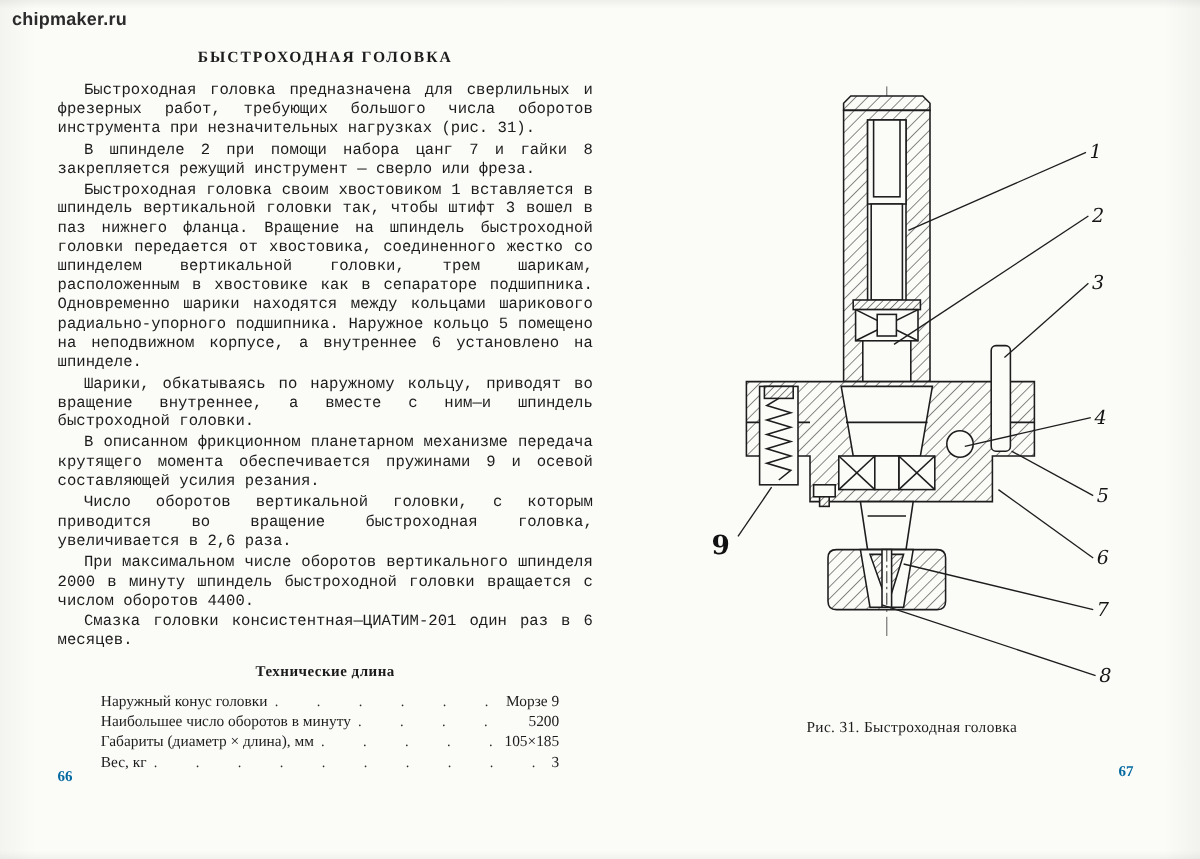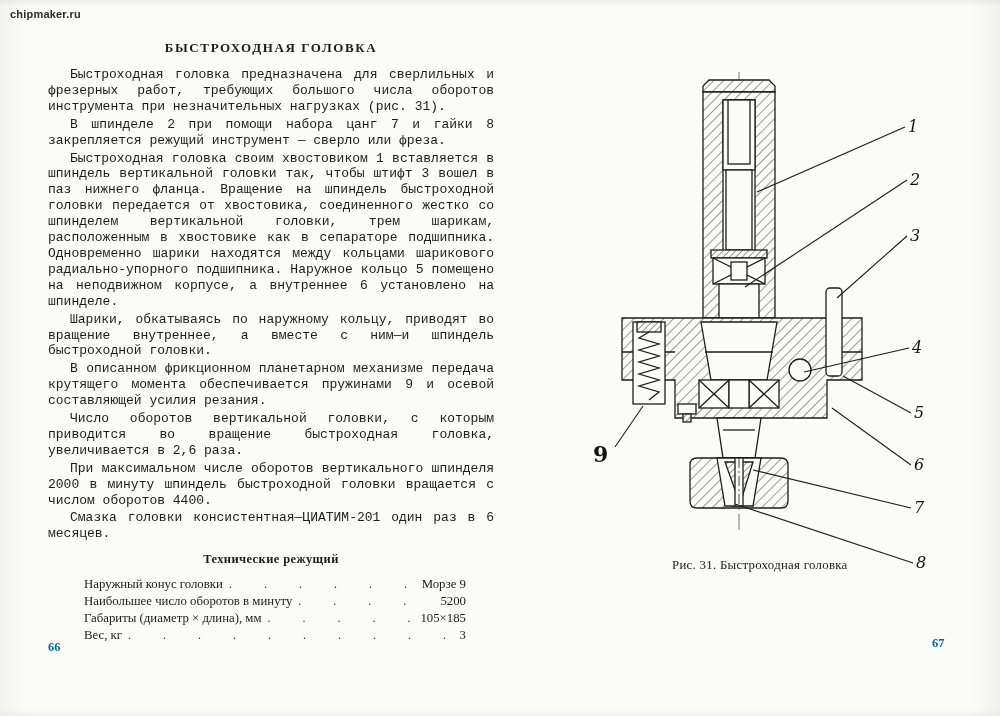--- a/index.html
+++ b/index.html
@@ -12,21 +12,21 @@
   
   .scan-shade{
     position:absolute;inset:0;pointer-events:none;
     background:
       linear-gradient(90deg, rgba(0,0,0,0.03), rgba(0,0,0,0) 3%, rgba(0,0,0,0) 97%, rgba(0,0,0,0.04)),
       linear-gradient(180deg, rgba(0,0,0,0.05), rgba(0,0,0,0) 1%, rgba(0,0,0,0) 99%, rgba(0,0,0,0.04));
   }
   .watermark{
     position:absolute;left:10px;top:8px;
     font-family:"Liberation Sans", sans-serif;
-    font-size:11px;font-weight:bold;color:#2b2b2b;letter-spacing:.2px;
+    font-size:15px;font-weight:bold;color:#2b2b2b;letter-spacing:.2px;
   }
   
   .left-col{
     position:absolute;left:48px;top:40px;width:446px;
   }
   .title{
     text-align:center;font-weight:bold;font-size:13px;letter-spacing:1.6px;
     margin:0 0 11px 0;
   }
   .para{
@@ -55,21 +55,21 @@
   }
   .tech-value{white-space:nowrap;}
   .pageno{
     position:absolute;font-size:12.5px;font-weight:bold;color:#0369a1;
   }
   .pageno-left{left:48px;top:640px;}
   .pageno-right{left:932px;top:636px;}
   
   .figure{position:absolute;left:585px;top:70px;width:400px;height:540px;}
   .fig-caption{
-    position:absolute;left:672px;top:558px;font-size:12.8px;color:#1c1c1c;letter-spacing:.3px;
+    position:absolute;left:672px;top:599px;font-size:12.8px;color:#1c1c1c;letter-spacing:.3px;
   }
   svg text.callout{
     font-family:"DejaVu Serif", serif;font-style:italic;font-size:16px;fill:#151515;
   }
   svg text.callout-bold{
     font-family:"DejaVu Serif", serif;font-weight:bold;font-size:22px;fill:#111;font-style:normal;
   }
 </style>
 </head>
 <body>
@@ -84,21 +84,21 @@
   <p class="para">Быстроходная головка предназначена для сверлильных и фрезерных работ, требующих большого числа оборотов инструмента при незначительных нагрузках (рис. 31).</p>
   <p class="para">В шпинделе 2 при помощи набора цанг 7 и гайки 8 закрепляется режущий инструмент — сверло или фреза.</p>
   <p class="para">Быстроходная головка своим хвостовиком 1 вставляется в шпиндель вертикальной головки так, чтобы штифт 3 вошел в паз нижнего фланца. Вращение на шпиндель быстроходной головки передается от хвостовика, соединенного жестко со шпинделем вертикальной головки, трем шарикам, расположенным в хвостовике как в сепараторе подшипника. Одновременно шарики находятся между кольцами шарикового радиально-упорного подшипника. Наружное кольцо 5 помещено на неподвижном корпусе, а внутреннее 6 установлено на шпинделе.</p>
   <p class="para">Шарики, обкатываясь по наружному кольцу, приводят во вращение внутреннее, а вместе с ним—и шпиндель быстроходной головки.</p>
   <p class="para">В описанном фрикционном планетарном механизме передача крутящего момента обеспечивается пружинами 9 и осевой составляющей усилия резания.</p>
   <p class="para">Число оборотов вертикальной головки, с которым приводится во вращение быстроходная головка, увеличивается в 2,6 раза.</p>
   <p class="para">При максимальном числе оборотов вертикального шпинделя 2000 в минуту шпиндель быстроходной головки вращается с числом оборотов 4400.</p>
   <p class="para">Смазка головки консистентная—ЦИАТИМ-201 один раз в 6 месяцев.</p>
 
   <div class="tech">
-    <div class="tech-heading">Технические режущий</div>
+    <div class="tech-heading">Технические длина</div>
     <div class="tech-rows">
       <div class="tech-row">
         <span class="tech-label">Наружный конус головки</span>
         <span class="leader"></span>
         <span class="tech-value">Морзе 9</span>
       </div>
       <div class="tech-row">
         <span class="tech-label">Наибольшее число оборотов в минуту</span>
         <span class="leader"></span>
         <span class="tech-value">5200</span>

